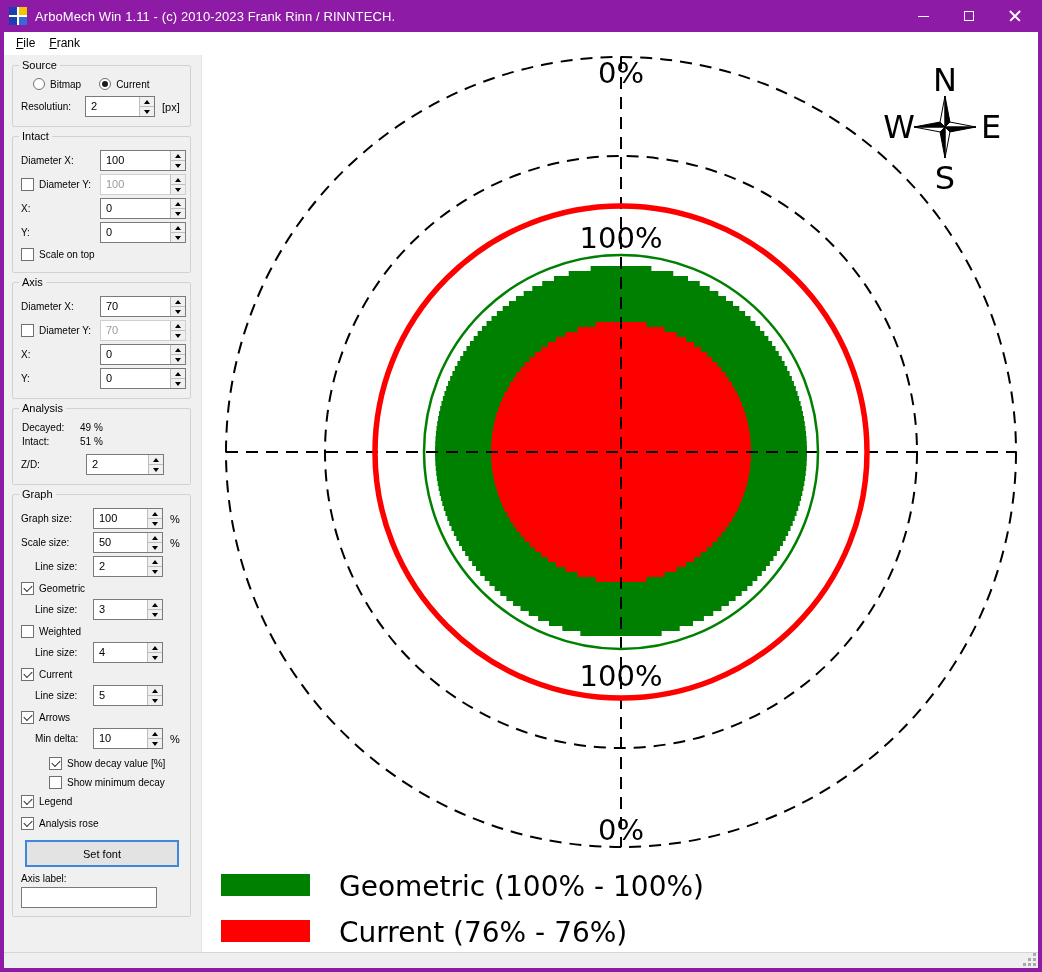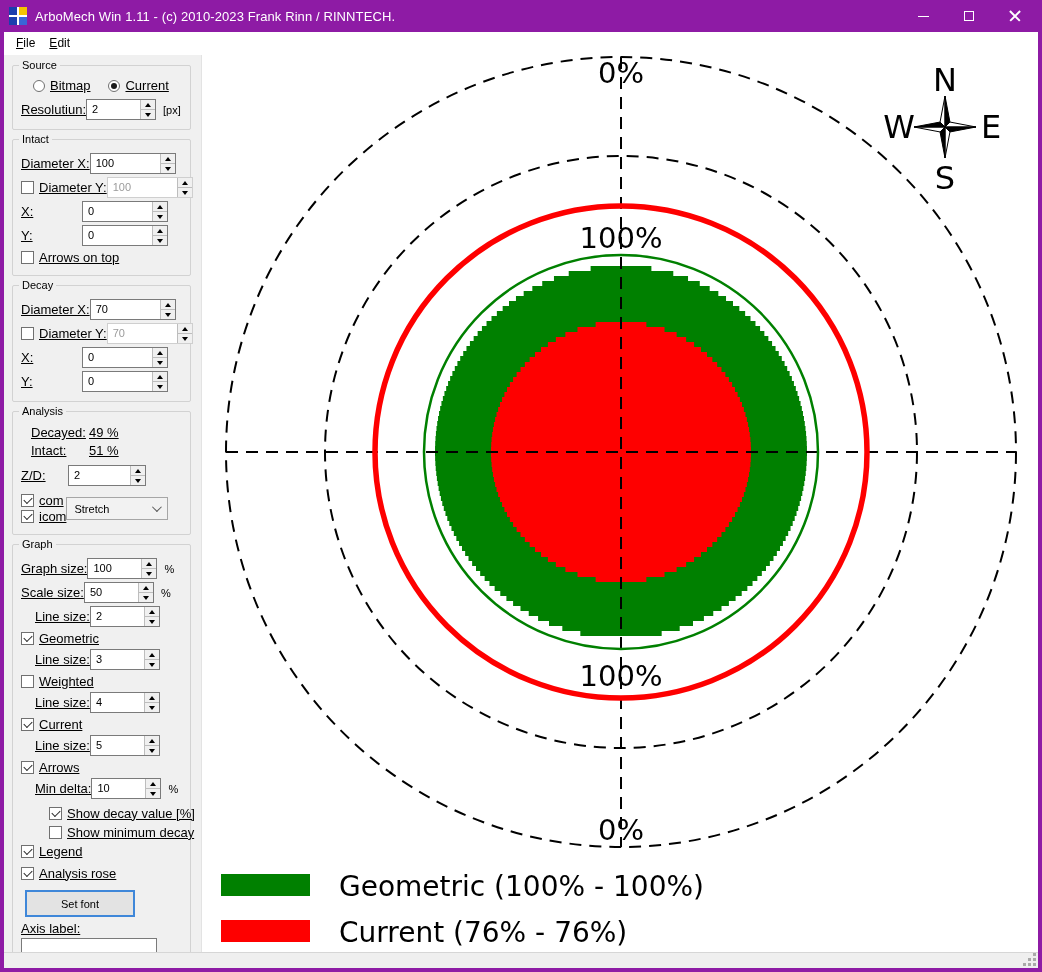--- a/index.html
+++ b/index.html
@@ -26,25 +26,25 @@
   .menu-item { display:inline-block; font-size:12px; color:#000; padding:3px 7px; }
   .menu-item::first-letter { text-decoration:underline; }
 
   
   .content { display:flex; flex:1 1 auto; overflow:hidden; }
   .sidebar { width:198px; flex:0 0 198px; background:#f0f0f0; border-right:1px solid #e3e3e3; font-size:11px; color:#000; overflow:hidden; padding-top:1px; }
   .main { flex:1 1 auto; background:#fff; position:relative; }
   svg.chart { display:block; }
 
   
-  .group { position:relative; border:1px solid #d2d2d2; border-radius:2px; margin:9px 10px 0 8px; padding:10px 22px 6px 8px; }
+  .group { position:relative; border:1px solid #d2d2d2; border-radius:2px; margin:9px 10px 0 8px; padding:10px 4px 6px 8px; }
   .gtitle { position:absolute; top:-7px; left:6px; background:#f0f0f0; padding:0 3px; font-size:11px; }
 
   .row { display:flex; align-items:center; margin:3px 0; min-height:21px; }
-  .lbl { font-size:13px; white-space:nowrap;text-decoration:underline; }
+  .lbl { font-size:10px; white-space:nowrap; }
   .ind1 { margin-left:14px; } .ind2 { margin-left:28px; }
 
   
   .spin { margin-left:auto; display:flex; align-items:stretch; border:1px solid #7a7a7a; background:#fff; height:21px; width:86px; flex:0 0 auto; }
   .spin.w70 { width:70px; } .spin.w78 { width:78px; }
   .spinval { flex:1; font-size:11px; padding:3px 0 0 5px; color:#000; overflow:hidden; }
   .sbtns { width:15px; display:flex; flex-direction:column; border-left:1px solid #bdbdbd; }
   .sb { flex:1; display:flex; align-items:center; justify-content:center; background:#f0f0f0; }
   .sb + .sb { border-top:1px solid #bdbdbd; }
   .tri-up { width:0; height:0; border-left:3px solid transparent; border-right:3px solid transparent; border-bottom:4px solid #000; }
@@ -58,25 +58,25 @@
   .cb.on::after { content:''; position:absolute; left:2px; top:2px; width:7px; height:4px; border-left:1.8px solid #2b2b2b; border-bottom:1.8px solid #2b2b2b; transform:rotate(-45deg); }
   .rb { width:12px; height:12px; border:1px solid #707070; border-radius:50%; background:#fff; display:inline-block; position:relative; margin-right:5px; flex:0 0 auto; }
   .rb.on::after { content:''; position:absolute; left:2px; top:2px; width:6px; height:6px; border-radius:50%; background:#1a1a1a; }
 
   
   .combo { display:flex; align-items:center; border:1px solid #a6a6a6; background:#f2f2f2; height:23px; width:112px; padding:0 8px 0 7px; margin-left:auto; }
   .combo .cval { flex:1; font-size:11px; }
   .chev { width:7px; height:7px; border-right:1.6px solid #5a5a5a; border-bottom:1.6px solid #5a5a5a; transform:rotate(45deg) translateY(-2px); }
 
   
-  .stat-row { display:flex; margin:3px 10px; }
+  .stat-row { display:flex; margin:3px 1px; }
   .stat-row .lbl { width:58px; }
 
   
-  .btn-setfont { display:block; width:110px; height:27px; margin:9px 2px 4px 4px; background:#e3e3e3; border:2px solid #3f87d9; font-size:11px; font-family:"Liberation Sans",sans-serif; text-align:center; line-height:22px; }
+  .btn-setfont { display:block; width:154px; height:27px; margin:9px 2px 4px 4px; background:#e3e3e3; border:2px solid #3f87d9; font-size:11px; font-family:"Liberation Sans",sans-serif; text-align:center; line-height:22px; }
   .axis-input { width:136px; height:21px; border:1px solid #7a7a7a; background:#fff; font-size:11px; padding:0 4px; font-family:"Liberation Sans",sans-serif; display:block; margin:2px 0 2px 0; }
 
   
   .radios { display:flex; align-items:center; gap:0; margin:2px 0 6px 12px; }
   .radios .opt { display:flex; align-items:center; margin-right:18px; }
 
   
   .statusbar { height:16px; flex:0 0 16px; background:#efefef; border-top:1px solid #d6d6d6; position:relative; }
   .grip { position:absolute; right:1px; bottom:1px; width:14px; height:14px; }
   .grip::after { content:''; position:absolute; left:0; top:0; width:3px; height:3px; background:transparent;
@@ -103,21 +103,21 @@
           <span class="glyph-max"></span>
         </div>
       <div class="win-btn">
           <span class="glyph-close"></span>
         </div>
     </div>
   </div>
 
   <div class="menubar">
     <span class="menu-item">File</span>
-    <span class="menu-item">Edit</span>
+    <span class="menu-item">Frank</span>
   </div>
 
   <div class="content">
 
     <div class="sidebar">
 
       <div class="group">
         <span class="gtitle">Source</span>
         <div class="radios">
           <span class="opt">
@@ -200,26 +200,26 @@
                   <i class="tri-up"></i>
                 </span>
                 <span class="sb">
                   <i class="tri-dn"></i>
                 </span>
               </span>
           </div>
         </div>
         <div class="row" style="min-height:17px">
           <span class="cb"></span>
-          <span class="lbl">Arrows on top</span>
+          <span class="lbl">Scale on top</span>
         </div>
       </div>
 
       <div class="group">
-        <span class="gtitle">Decay</span>
+        <span class="gtitle">Axis</span>
         <div class="row">
           <span class="lbl">Diameter X:</span>
           <div class="spin">
             <span class="spinval">70</span>
             <span class="sbtns">
                 <span class="sb">
                   <i class="tri-up"></i>
                 </span>
                 <span class="sb">
                   <i class="tri-dn"></i>
@@ -287,36 +287,20 @@
           <div class="spin w78" style="margin-right:22px">
             <span class="spinval">2</span>
             <span class="sbtns">
                 <span class="sb">
                   <i class="tri-up"></i>
                 </span>
                 <span class="sb">
                   <i class="tri-dn"></i>
                 </span>
               </span>
-          </div>
-        </div>
-        <div class="row" style="align-items:center; margin-top:6px">
-          <div>
-            <div class="row" style="margin:1px 0; min-height:15px">
-              <span class="cb on"></span>
-              <span class="lbl">com</span>
-            </div>
-            <div class="row" style="margin:1px 0; min-height:15px">
-              <span class="cb on"></span>
-              <span class="lbl">icom</span>
-            </div>
-          </div>
-          <div class="combo">
-            <span class="cval">Stretch</span>
-            <span class="chev"></span>
           </div>
         </div>
       </div>
 
       <div class="group">
         <span class="gtitle">Graph</span>
 
         <div class="row">
           <span class="lbl">Graph size:</span>
           <div class="spin w70">

